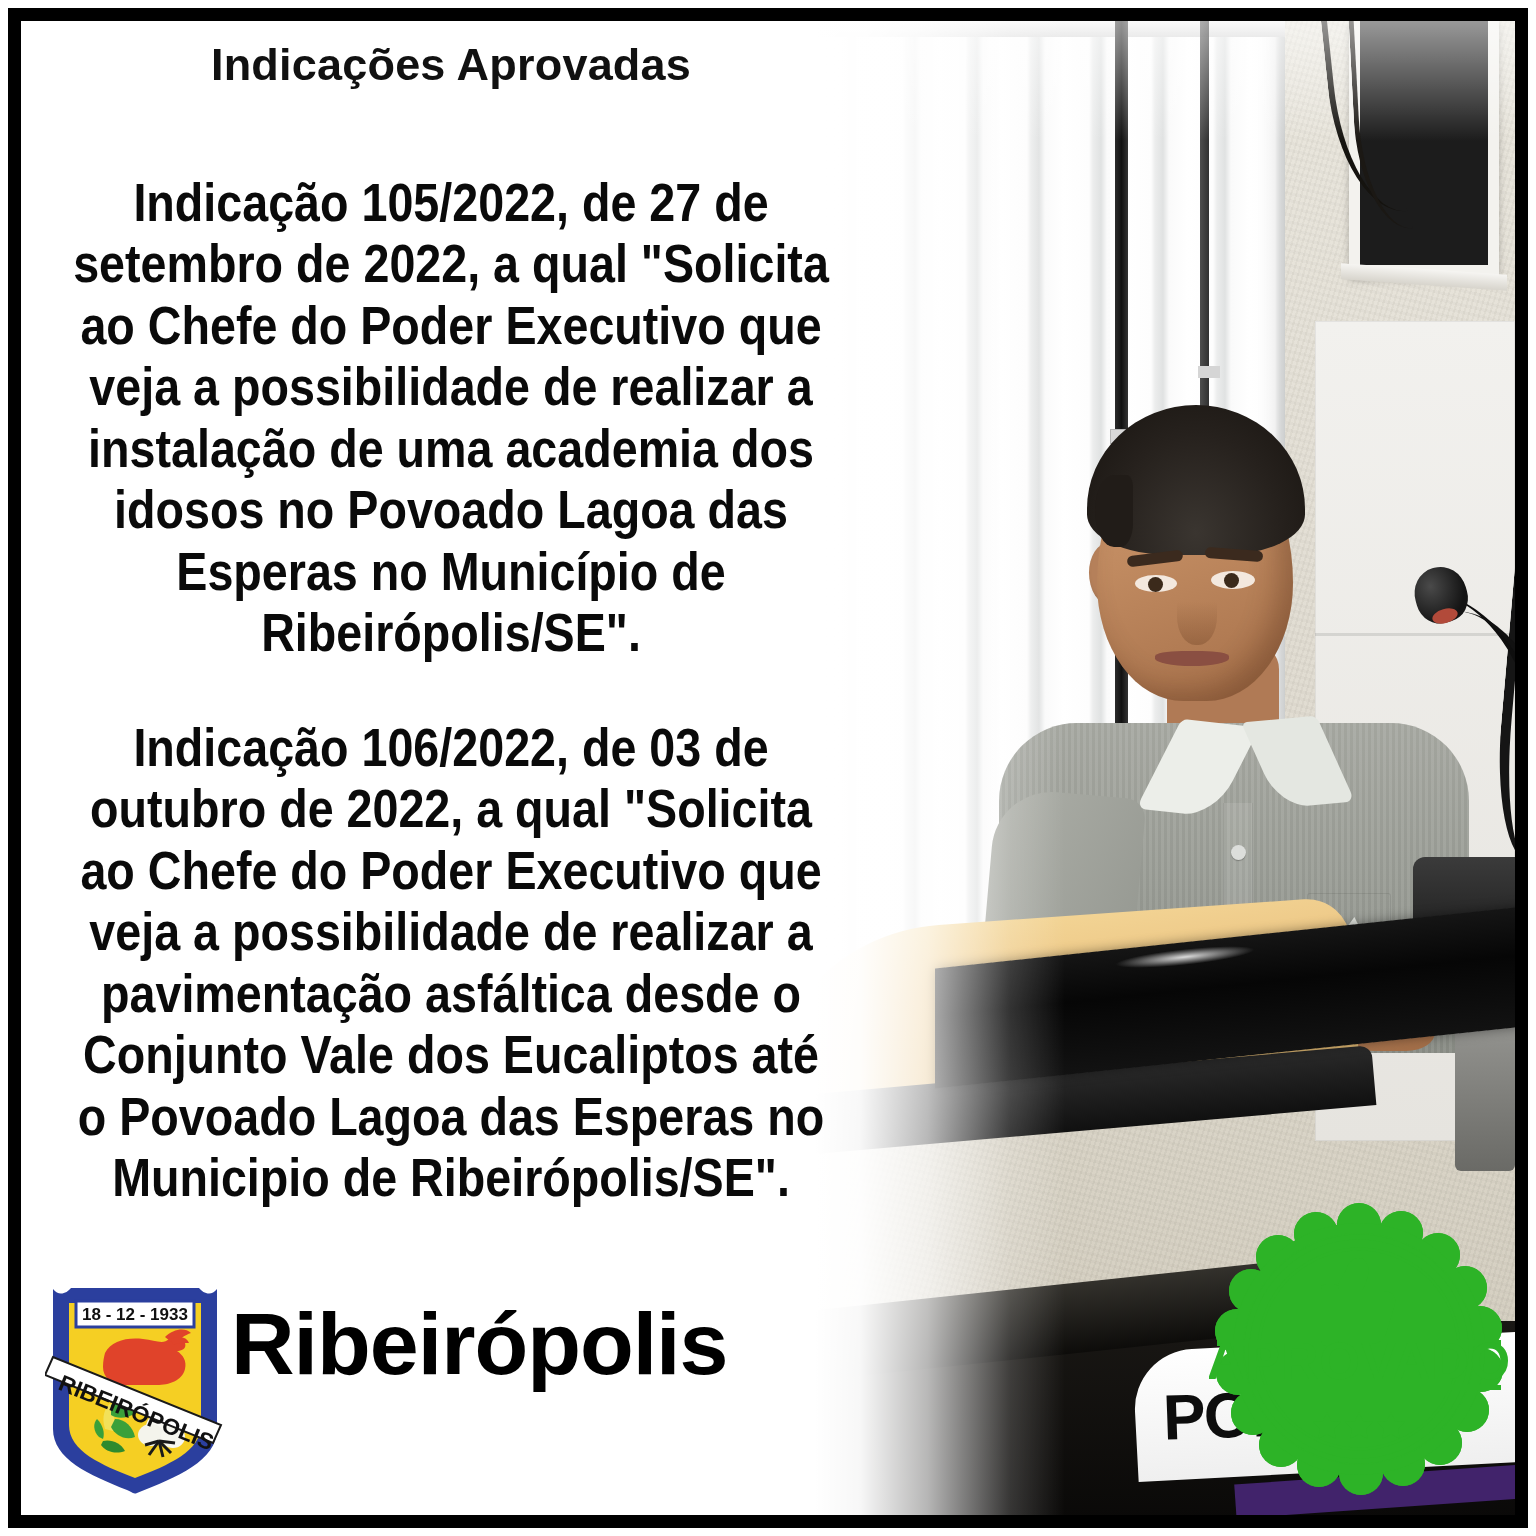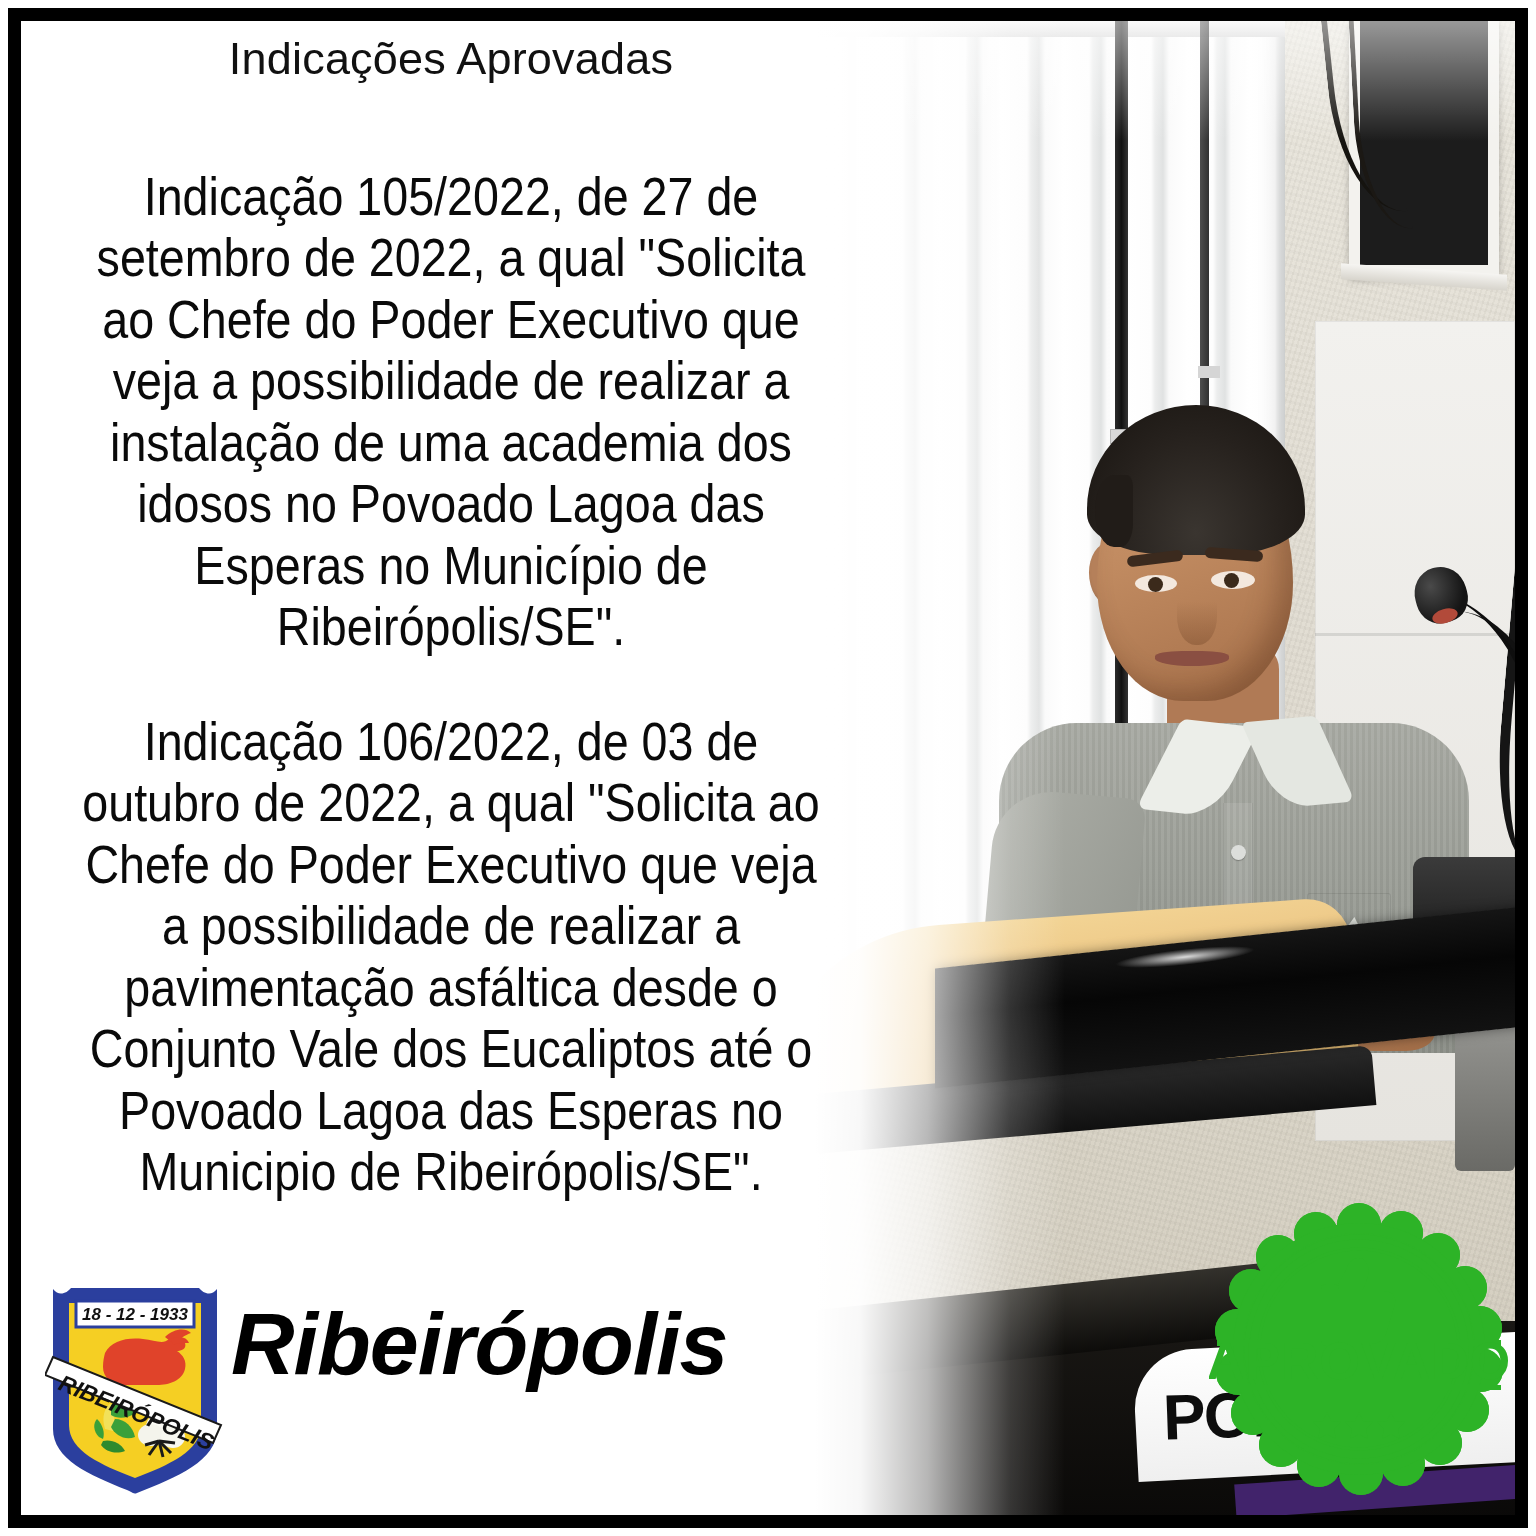--- a/index.html
+++ b/index.html
@@ -357,22 +357,23 @@
 
   
   .stamp{
     position:absolute;right:6px;bottom:16px;width:300px;height:300px;
     z-index:50;
   }
   .stamp svg{width:100%;height:100%;display:block;}
 
   
   .textcol{
-    position:absolute;left:0;top:0;width:860px;height:1220px;
+    position:absolute;left:0;top:6px;width:860px;height:1220px;
     z-index:45;
+    font-weight:bold;
   }
   .title{
     position:absolute;left:0;top:12px;width:860px;
     text-align:center;
     font-family:"Liberation Sans", sans-serif;
     font-size:45px;color:#111;
     letter-spacing:.2px;
   }
   .body-block{
     position:absolute;left:0;width:860px;
@@ -385,21 +386,20 @@
     transform:scaleX(.88);
     transform-origin:center top;
   }
   #ind1{top:145px;}
   #ind2{top:690px;}
 
   
   .footer{
     position:absolute;left:10px;bottom:4px;width:830px;height:240px;
     z-index:48;
-    font-style:italic;
   }
   .crest{
     position:absolute;left:14px;top:8px;width:180px;height:222px;
   }
   .crest svg{width:100%;height:100%;display:block;}
   .foot-text{
     position:absolute;left:200px;top:22px;width:620px;
   }
   .camara{
     font-family:"Liberation Sans", sans-serif;

